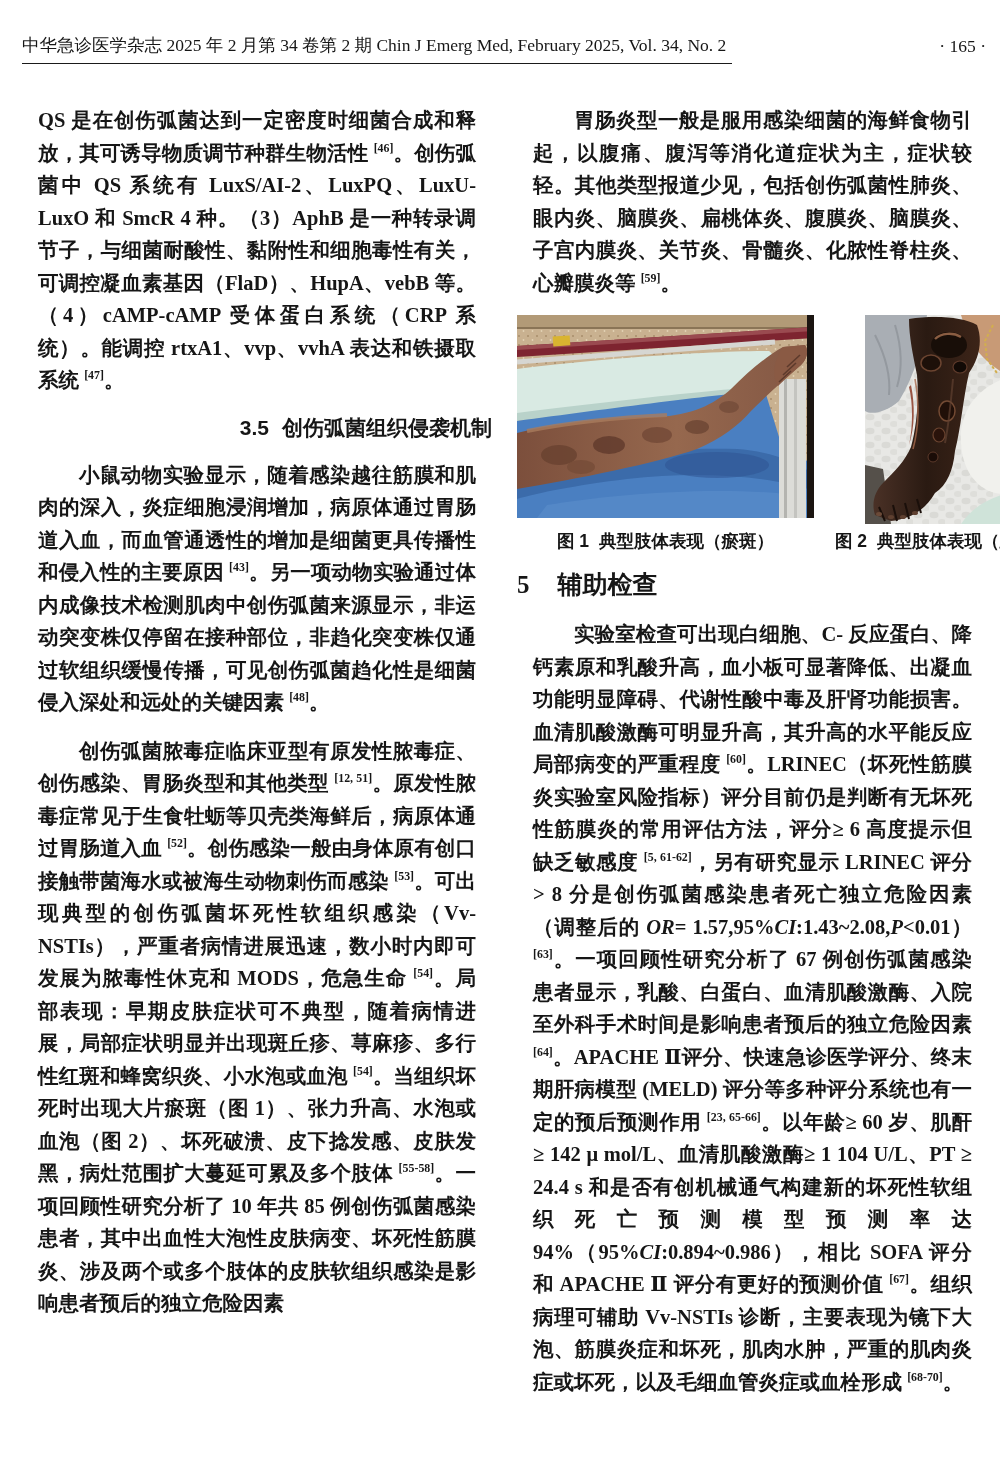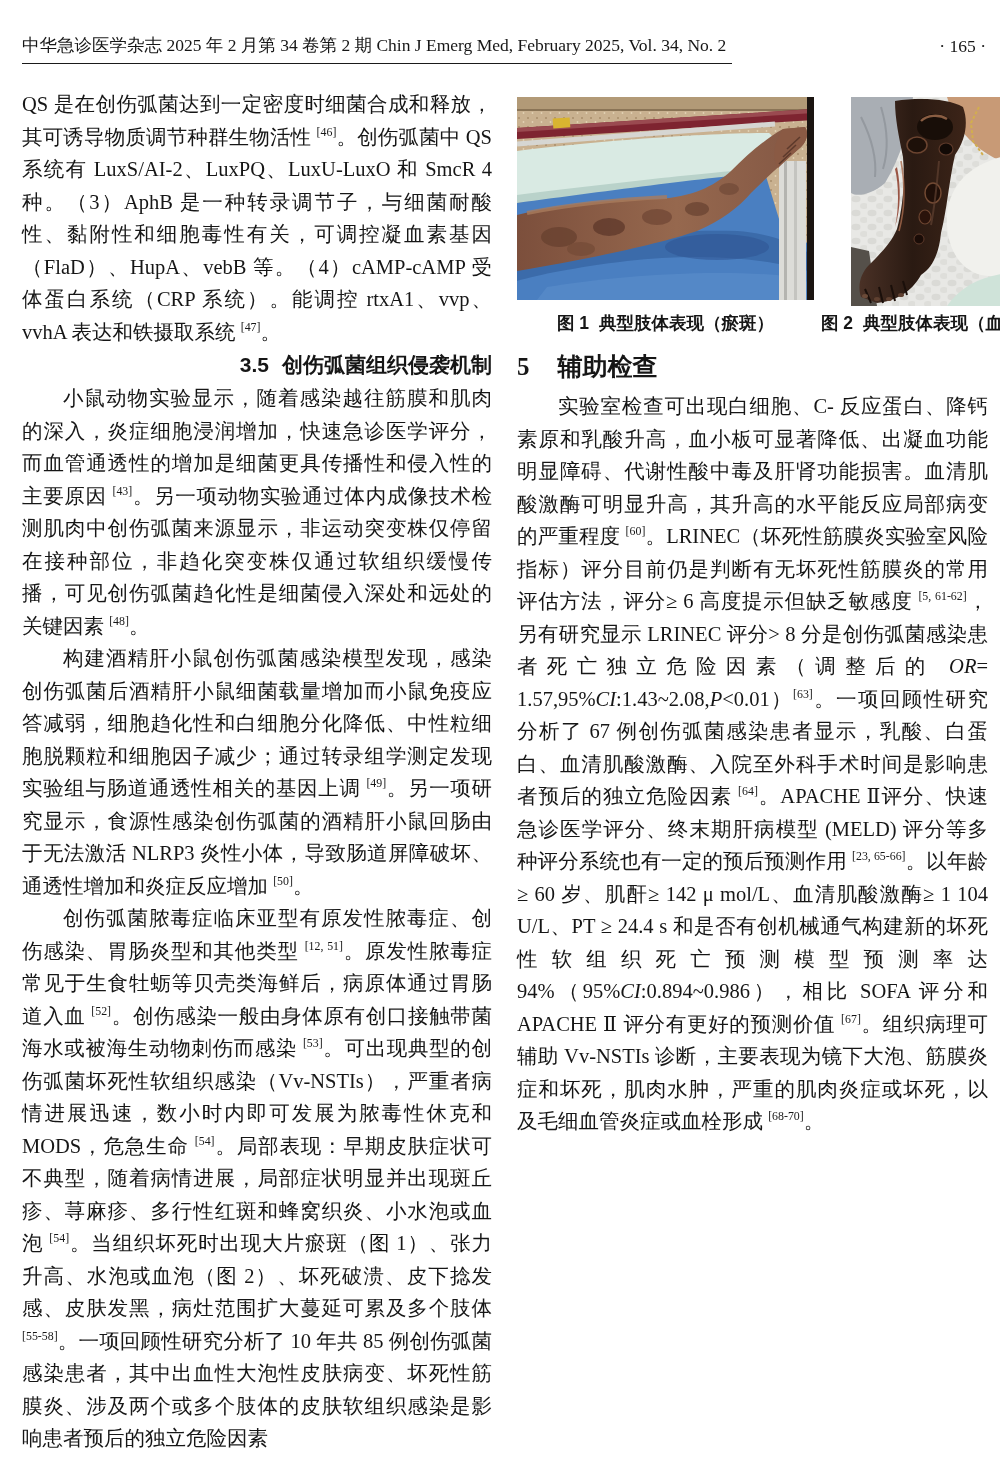--- a/index.html
+++ b/index.html
@@ -17,41 +17,41 @@
   .header-left{border-bottom:1.5px solid #1a1a1a;padding-bottom:7px;padding-right:6px;}
   .header-right{padding-bottom:7px;}
   
   .col{
     position:absolute;top:88px;width:470px;
     font-size:20.5px;line-height:32.5px;text-align:justify;
     text-justify:inter-ideograph;
   }
   .col-left{left:22px;}
   .col-right{left:517px;width:471px;}
-  .col p{margin:0;text-indent:2em;}
+  .col p{margin:16px;text-indent:2em;font-weight:bold;}
   .col p.noindent{text-indent:0;}
   sup{font-size:0.58em;line-height:0;vertical-align:super;}
   .it{font-style:italic;}
   .rec{font-weight:700;}
   
   .h2sec{
     font-family:"Liberation Sans","DejaVu Sans",sans-serif;
     font-weight:700;font-size:21px;line-height:30px;
     margin:2px 0 2px 0;text-align:right;
   }
   .h2sec .num{margin-right:13px;font-weight:700;}
   .h1sec{
     font-family:Liberation Serif, serif;
     font-weight:700;font-size:25px;line-height:34px;
     margin:10px 0 11px 0;text-align:left;
   }
   .h1sec .num{margin-right:28px;}
   .h1sec.tall{margin-top:15px;margin-bottom:6px;}
   
-  .figure-row{display:flex;gap:7px;margin:9px 0 6px 0;align-items:flex-start;}
+  .figure-row{display:flex;gap:21px;margin:9px 0 6px 0;align-items:flex-start;}
   .fig{display:flex;flex-direction:column;align-items:center;height:238px;justify-content:flex-start;}
   .fig .photo{display:block;flex:0 0 auto;}
   .fig-cap{
     font-family:"Liberation Sans","DejaVu Sans",sans-serif;
     font-weight:700;font-size:17.5px;line-height:24px;
     margin-top:auto;white-space:nowrap;text-indent:0;text-align:center;
   }
   .fig-cap .cap-label{margin-right:10px;}
 </style>
 </head>
@@ -63,28 +63,28 @@
     <span class="header-left">中华急诊医学杂志 2025 年 2 月第 34 卷第 2 期 Chin J Emerg Med, February 2025, Vol. 34, No. 2</span>
     <span class="header-right">· 165 ·</span>
   </div>
 
   <div class="col col-left">
     <p class="noindent"><span>QS 是在创伤弧菌达到一定密度时细菌合成和释放，其可诱导物质调节种群生物活性 </span><sup>[46]</sup><span>。创伤弧菌中 QS 系统有 LuxS/AI-2、LuxPQ、LuxU-LuxO 和 SmcR 4 种。（3）AphB 是一种转录调节子，与细菌耐酸性、黏附性和细胞毒性有关，可调控凝血素基因（FlaD）、HupA、vebB 等。（4）cAMP-cAMP 受体蛋白系统（CRP 系统）。能调控 rtxA1、vvp、vvhA 表达和铁摄取系统 </span><sup>[47]</sup><span>。</span></p>
 
     <div class="h2sec">
       <span class="num">3.5</span><span>创伤弧菌组织侵袭机制</span>
     </div>
-    <p><span>小鼠动物实验显示，随着感染越往筋膜和肌肉的深入，炎症细胞浸润增加，快速急诊医学评分，而血管通透性的增加是细菌更具传播性和侵入性的主要原因 </span><sup>[43]</sup><span>。另一项动物实验通过体内成像技术检测肌肉中创伤弧菌来源显示，非运动突变株仅停留在接种部位，非趋化突变株仅通过软组织缓慢传播，可见创伤弧菌趋化性是细菌侵入深处和远处的关键因素 </span><sup>[48]</sup><span>。</span></p>
-
-    <p><span>构建酒精肝小鼠创伤弧菌感染模型发现，感染创伤弧菌后酒精肝小鼠细菌载量增加而小鼠免疫应答减弱，细胞趋化性和白细胞分化降低、中性粒细胞脱颗粒和细胞因子减少；通过转录组学测定发现实验组与肠道通透性相关的基因上调 </span><sup>[49]</sup><span>。另一项研究显示，食源性感染创伤弧菌的酒精肝小鼠回肠由于无法激活 NLRP3 炎性小体，导致肠道屏障破坏、通透性增加和炎症反应增加 </span><sup>[50]</sup><span>。</span></p>
+    <p><span>小鼠动物实验显示，随着感染越往筋膜和肌肉的深入，炎症细胞浸润增加，病原体通过胃肠道入血，而血管通透性的增加是细菌更具传播性和侵入性的主要原因 </span><sup>[43]</sup><span>。另一项动物实验通过体内成像技术检测肌肉中创伤弧菌来源显示，非运动突变株仅停留在接种部位，非趋化突变株仅通过软组织缓慢传播，可见创伤弧菌趋化性是细菌侵入深处和远处的关键因素 </span><sup>[48]</sup><span>。</span></p>
+
 
     <p><span>创伤弧菌脓毒症临床亚型有原发性脓毒症、创伤感染、胃肠炎型和其他类型 </span><sup>[12, 51]</sup><span>。原发性脓毒症常见于生食牡蛎等贝壳类海鲜后，病原体通过胃肠道入血 </span><sup>[52]</sup><span>。创伤感染一般由身体原有创口接触带菌海水或被海生动物刺伤而感染 </span><sup>[53]</sup><span>。可出现典型的创伤弧菌坏死性软组织感染（Vv-NSTIs），严重者病情进展迅速，数小时内即可发展为脓毒性休克和 MODS，危急生命 </span><sup>[54]</sup><span>。局部表现：早期皮肤症状可不典型，随着病情进展，局部症状明显并出现斑丘疹、荨麻疹、多行性红斑和蜂窝织炎、小水泡或血泡 </span><sup>[54]</sup><span>。当组织坏死时出现大片瘀斑（图 1）、张力升高、水泡或血泡（图 2）、坏死破溃、皮下捻发感、皮肤发黑，病灶范围扩大蔓延可累及多个肢体 </span><sup>[55-58]</sup><span>。一项回顾性研究分析了 10 年共 85 例创伤弧菌感染患者，其中出血性大泡性皮肤病变、坏死性筋膜炎、涉及两个或多个肢体的皮肤软组织感染是影响患者预后的独立危险因素 </span></p>
   </div>
 
   <div class="col col-right">
+    <p><span>胃肠炎型一般是服用感染细菌的海鲜食物引起，以腹痛、腹泻等消化道症状为主，症状较轻。其他类型报道少见，包括创伤弧菌性肺炎、眼内炎、脑膜炎、扁桃体炎、腹膜炎、脑膜炎、子宫内膜炎、关节炎、骨髓炎、化脓性脊柱炎、心瓣膜炎等 </span><sup>[59]</sup><span>。</span></p>
 
     <div class="figure-row">
       <div class="fig">
         <svg class="photo" width="297" height="203" viewBox="0 0 297 203" xmlns="http://www.w3.org/2000/svg">
           <defs>
             <pattern id="speck" width="9" height="9" patternUnits="userSpaceOnUse">
               <rect width="9" height="9" fill="#c9b190"></rect>
               <circle cx="2" cy="3" r="1" fill="#a88d6b"></circle>
               <circle cx="6.5" cy="7" r="0.9" fill="#e3d2b4"></circle>
             </pattern>

